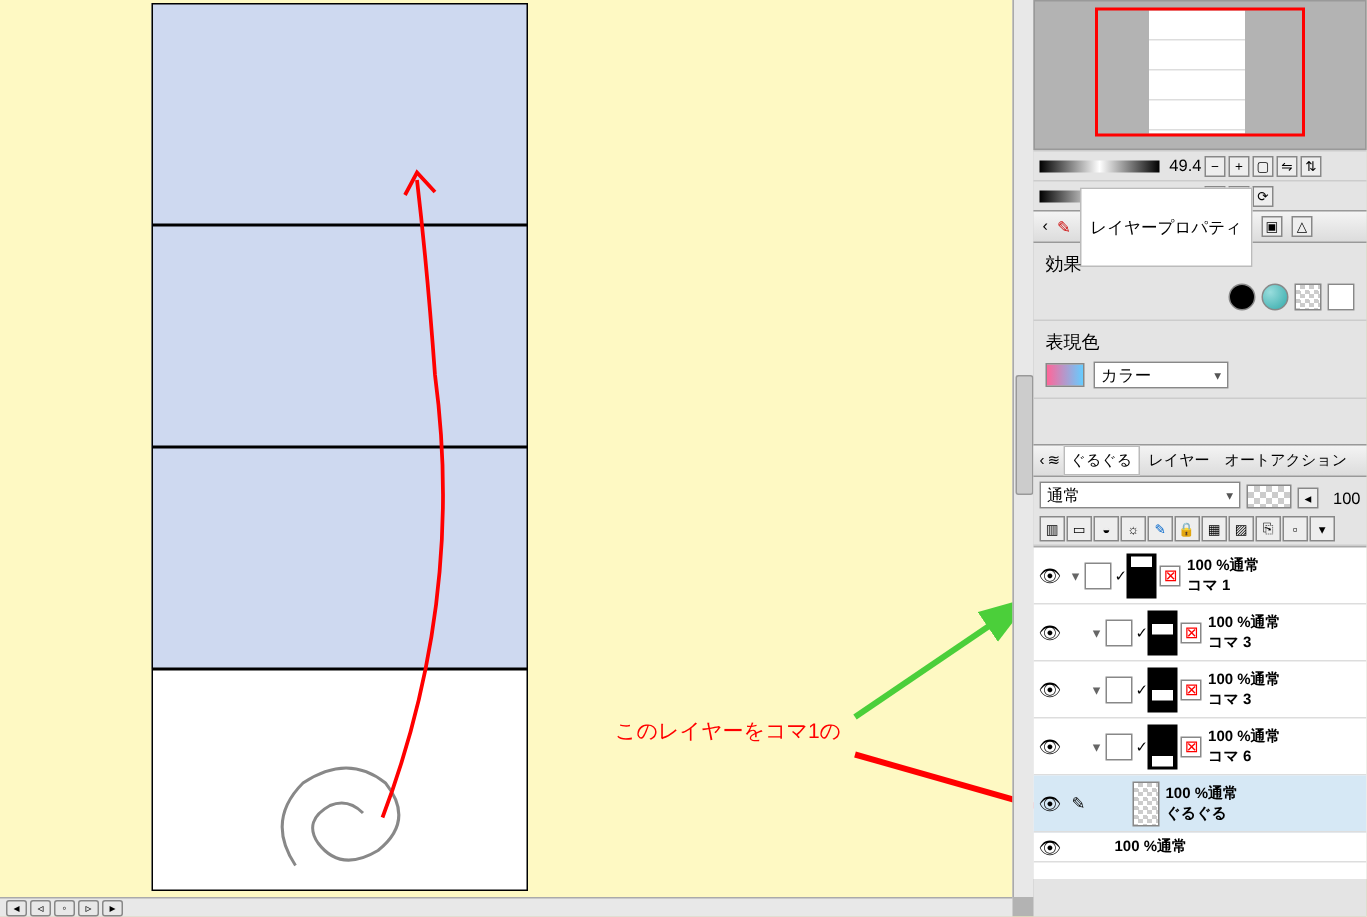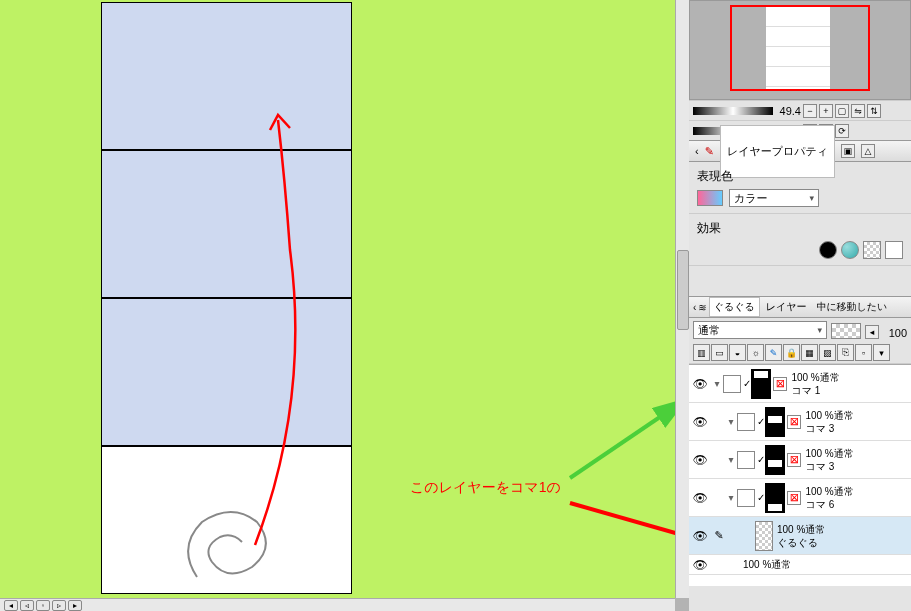--- a/index.html
+++ b/index.html
@@ -1,18 +1,18 @@
 <!DOCTYPE html>
 <html><head>
 <meta charset="utf-8">
 <style>
 * { box-sizing: border-box; margin: 0; padding: 0; font-family: "MS PGothic", "Hiragino Sans", sans-serif; }
 body { width: 911px; height: 611px; background: #b3b3b3; overflow: hidden; position: relative; }
 
-.canvas-area { position: absolute; left: 0; top: 0; width: 675px; height: 598px; background: #bef264; }
+.canvas-area { position: absolute; left: 0; top: 0; width: 675px; height: 598px; background: #fef9c3; }
 .canvas-scrollbar-right { position: absolute; left: 675px; top: 0; width: 14px; height: 598px; background: #e8e8e8; border-left: 1px solid #aaa; }
 .canvas-scrollbar-right .thumb { position: absolute; top: 250px; width: 12px; height: 80px; background: #ccc; border: 1px solid #999; border-radius: 2px; left: 1px; }
 .canvas-bottom-bar { position: absolute; left: 0; bottom: 0; width: 675px; height: 13px; background: #e8e8e8; border-top: 1px solid #aaa; display: flex; align-items: center; }
 .bottom-icons { display: flex; gap: 2px; padding: 0 4px; }
 .bottom-icons span { width: 14px; height: 11px; border: 1px solid #888; border-radius: 2px; display: flex; align-items: center; justify-content: center; font-size: 8px; }
 
 .frames { position: absolute; left: 101px; top: 2px; }
 .frame { width: 251px; height: 148px; background: #ced9f0; border: 1.5px solid #000; }
 .frame + .frame { margin-top: 0; }
 .frame.white { background: #fff; }
@@ -62,21 +62,21 @@
 .layer-list { background: #fff; height: 222px; overflow-y: auto; border-top: 1px solid #aaa; }
 .layer-row { display: flex; align-items: center; height: 38px; border-bottom: 1px solid #ddd; font-size: 10px; position: relative; }
 .layer-row.selected { background: #d6e8f5; }
 .eye { width: 22px; text-align: center; font-size: 12px; }
 .pen { width: 16px; text-align: center; font-size: 11px; }
 .fold { width: 12px; text-align: center; font-size: 10px; color: #666; }
 .thumb-ico { width: 18px; height: 18px; border: 1px solid #888; background: #fff; display: inline-block; margin-right: 2px; }
 .thumb-mask { width: 20px; height: 30px; background: #000; position: relative; display: inline-block; }
 .thumb-mask .white { position: absolute; background: #fff; }
 .red-x { width: 14px; height: 14px; border: 1px solid #888; background: #fff; color: red; font-size: 11px; display: inline-flex; align-items: center; justify-content: center; margin-left: 2px; }
-.layer-text { margin-left: 4px; line-height: 1.3; }
+.layer-text { margin-left: 4px; line-height: 1.3; font-weight: bold; }
 .layer-row .indent { width: 14px; }
 .thumb-checker { width: 18px; height: 30px; background: repeating-conic-gradient(#ccc 0 25%, #fff 0 50%) 0 0/6px 6px; border: 1px solid #888; display: inline-block; }
 
 .arrow-svg { position: absolute; pointer-events: none; }
 </style>
 </head>
 <body>
 
 <div class="canvas-area">
   <div class="frames">
@@ -163,47 +163,47 @@
 
   <div class="panel-header">
     <span>‹</span>
     <span style="color:#c00">✎</span>
     <span class="tab active">レイヤープロパティ</span>
     <span class="mini-btn">▣</span>
     <span class="mini-btn">△</span>
   </div>
 
   <div class="section">
-    <div class="section-label">表現色</div>
-    <div class="color-row">
-      <div class="color-swatch"></div>
-      <div class="dropdown" style="width:90px">
-        <span>カラー</span>
-      </div>
-    </div>
-  </div>
-
-  <div class="section">
     <div class="section-label">効果</div>
     <div class="effect-row">
       <div class="effect-btn round" style="background:#000"></div>
       <div class="effect-btn round blue"></div>
       <div class="effect-btn" style="background:repeating-conic-gradient(#ccc 0 25%,#fff 0 50%) 0 0/6px 6px"></div>
       <div class="effect-btn" style="background:#fff"></div>
     </div>
   </div>
 
+  <div class="section">
+    <div class="section-label">表現色</div>
+    <div class="color-row">
+      <div class="color-swatch"></div>
+      <div class="dropdown" style="width:90px">
+        <span>カラー</span>
+      </div>
+    </div>
+  </div>
+
   <div style="height:30px"></div>
 
   <div class="layer-header">
     <span>‹</span>
     <span>≋</span>
     <span class="tab active">ぐるぐる</span>
     <span class="tab">レイヤー</span>
-    <span class="tab">中に移動したい</span>
+    <span class="tab">オートアクション</span>
   </div>
 
   <div class="blend-row">
     <div class="dropdown">
       <span>通常</span>
     </div>
     <div class="checker"></div>
     <span class="mini-btn">◂</span>
     <span class="opacity-val">100</span>
   </div>

